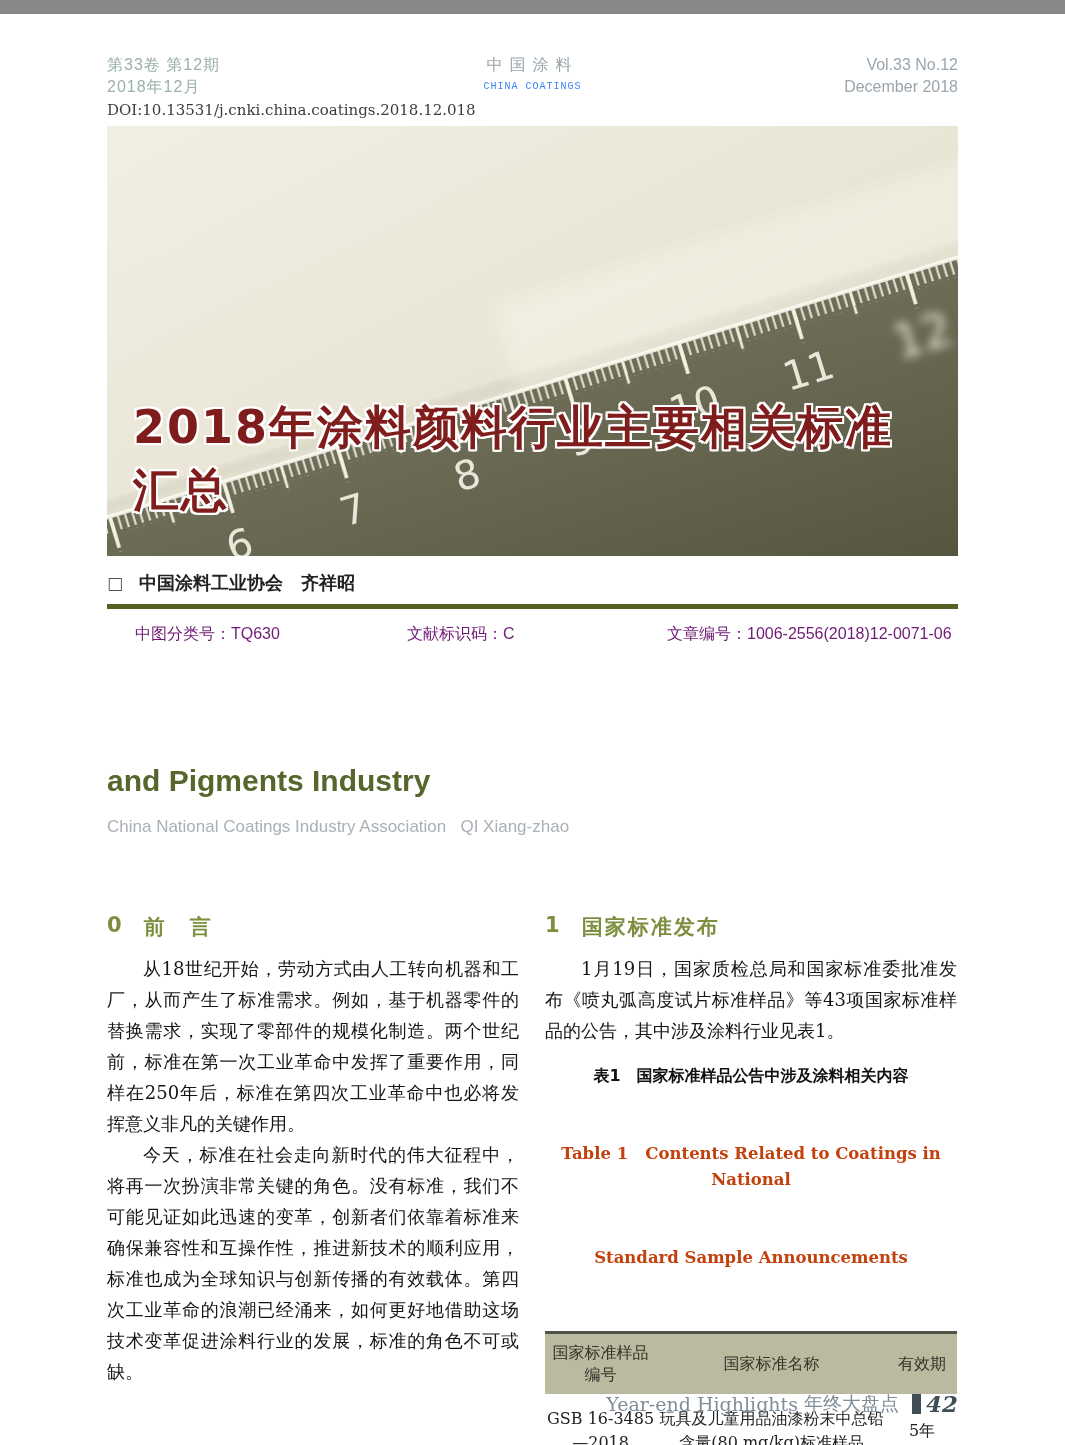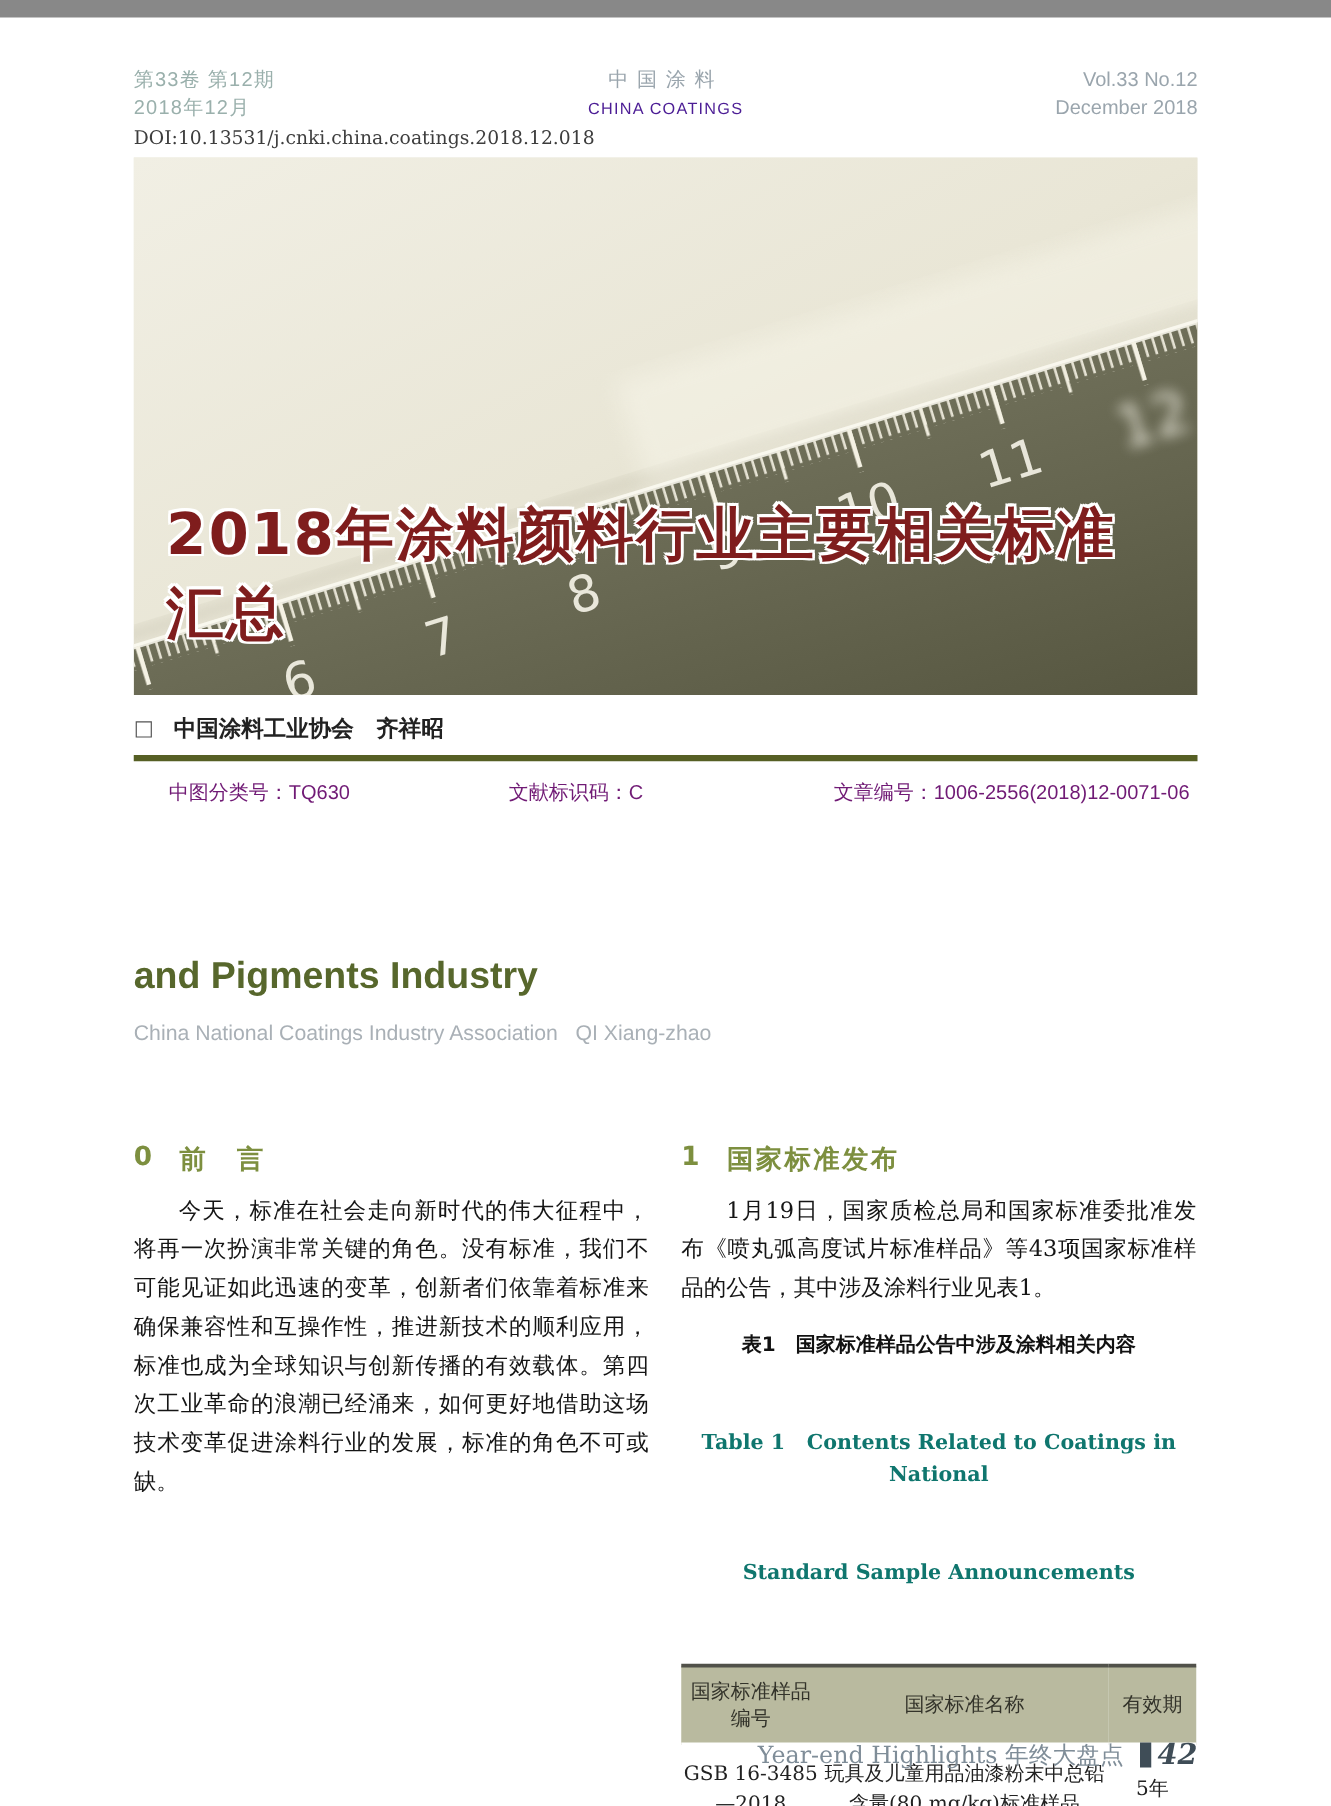--- a/index.html
+++ b/index.html
@@ -8,21 +8,21 @@
     width:1065px; height:1445px; background:#ffffff; margin:14px auto;
     position:relative; padding:40px 107px 0; overflow:hidden;
   }
   
   .jheader { position:relative; height:72px; font-family:"Liberation Sans","DejaVu Sans",sans-serif; }
   .jh-left { position:absolute; left:0; top:0; }
   .jh-left .l1, .jh-left .l2 { font-size:16px; line-height:22px; color:#9ab0ac; letter-spacing:1px; }
   .jh-left .doi { font-size:15px; line-height:24px; color:#3d3d3d; font-family:"DejaVu Serif",serif; }
   .jh-center { position:absolute; left:50%; top:0; transform:translateX(-50%); text-align:center; }
   .jh-center .cn { font-size:16px; line-height:22px; color:#9aa5ad; letter-spacing:7px; }
-  .jh-center .en { font-size:13px; line-height:22px; color:#4c1d95; letter-spacing:1px; }
+  .jh-center .en { font-size:10px; line-height:22px; color:#3b82f6; letter-spacing:1px;font-family:Liberation Mono, monospace; }
   .jh-right { position:absolute; right:0; top:0; text-align:right; }
   .jh-right div { font-size:16px; line-height:22px; color:#9aa5ad; }
   
   .hero { position:relative; margin-top:0px; width:851px; height:430px; overflow:hidden; background:#e8e5d6; }
   .hero svg { display:block; }
   .hero-title { position:absolute; left:26px; top:278px; font-family:"DejaVu Sans","Liberation Sans",sans-serif;
     font-weight:bold; color:#7f1d1d; font-size:46px; line-height:1.0; letter-spacing:2px;
     text-shadow:-2px -2px 0 #fff,2px -2px 0 #fff,-2px 2px 0 #fff,2px 2px 0 #fff,-2px 0 0 #fff,2px 0 0 #fff,0 -2px 0 #fff,0 2px 0 #fff; }
   .hero-title .line2 { margin-top:17px; }
   
@@ -42,21 +42,21 @@
     font-size:17px; color:#a9b0b6; white-space:pre-wrap; }
   
   .columns { display:flex; gap:26px; margin-top:76px; }
   .col { width:412px; }
   .sec-head { display:flex; gap:20px; font-family:"DejaVu Sans","Liberation Sans",sans-serif;
     font-weight:600; font-size:21px; color:#7d8f3f; margin-bottom:12px; letter-spacing:2px; }
   .col p { font-size:18px; line-height:31px; text-align:justify; text-indent:2em; color:#151515; }
   
   .tcap-cn { margin-top:17px; text-align:center; font-family:"DejaVu Sans","Liberation Sans",sans-serif;
     font-weight:600; font-size:16px; line-height:26px; color:#111; white-space:pre-wrap; }
-  .tcap-en { text-align:center; font-weight:bold; font-size:16.5px; line-height:26px; color:#0f766e; white-space:pre-wrap; }
+  .tcap-en { text-align:center; font-weight:bold; font-size:16.5px; line-height:26px; color:#c2410c; white-space:pre-wrap; }
   table.std { width:100%; border-collapse:collapse; margin-top:8px; border-top:3px solid #51514a; border-bottom:2px solid #51514a; }
   table.std thead th { background:#b9ba9f; font-weight:400; font-size:16px; color:#33332a;
     padding:8px 2px; text-align:center; line-height:22px; border-bottom:4px solid #ffffff; }
   table.std tbody td { font-size:16px; color:#222; padding:9px 2px; text-align:center; line-height:24px; }
   .cw1 { width:27%; } .cw2 { width:56%; } .cw3 { width:17%; }
   
   .pfooter { position:absolute; right:107px; top:1376px; display:flex; align-items:center;
     font-size:19px; color:#7f8d98; font-family:"DejaVu Serif","Liberation Serif",serif; white-space:pre-wrap; }
   .pfooter .bar { display:inline-block; width:9px; height:20px; background:#3f4d57; margin:0 5px 0 13px; }
   .pfooter .pno { font-size:23px; font-weight:bold; font-style:italic; color:#3f4d57; }
@@ -170,20 +170,21 @@
   </div>
   <div class="eauthors">China National Coatings Industry Association   QI Xiang-zhao</div>
 
   <div class="columns">
 
     <div class="col">
       <div class="sec-head">
         <span>0</span>
         <span>前　言</span>
       </div>
+      <p>从18世纪开始，劳动方式由人工转向机器和工厂，从而产生了标准需求。例如，基于机器零件的替换需求，实现了零部件的规模化制造。两个世纪前，标准在第一次工业革命中发挥了重要作用，同样在250年后，标准在第四次工业革命中也必将发挥意义非凡的关键作用。</p>
       <p>今天，标准在社会走向新时代的伟大征程中，将再一次扮演非常关键的角色。没有标准，我们不可能见证如此迅速的变革，创新者们依靠着标准来确保兼容性和互操作性，推进新技术的顺利应用，标准也成为全球知识与创新传播的有效载体。第四次工业革命的浪潮已经涌来，如何更好地借助这场技术变革促进涂料行业的发展，标准的角色不可或缺。</p>
     </div>
 
     <div class="col">
       <div class="sec-head">
         <span>1</span>
         <span>国家标准发布</span>
       </div>
       <p>1月19日，国家质检总局和国家标准委批准发布《喷丸弧高度试片标准样品》等43项国家标准样品的公告，其中涉及涂料行业见表1。</p>
 

